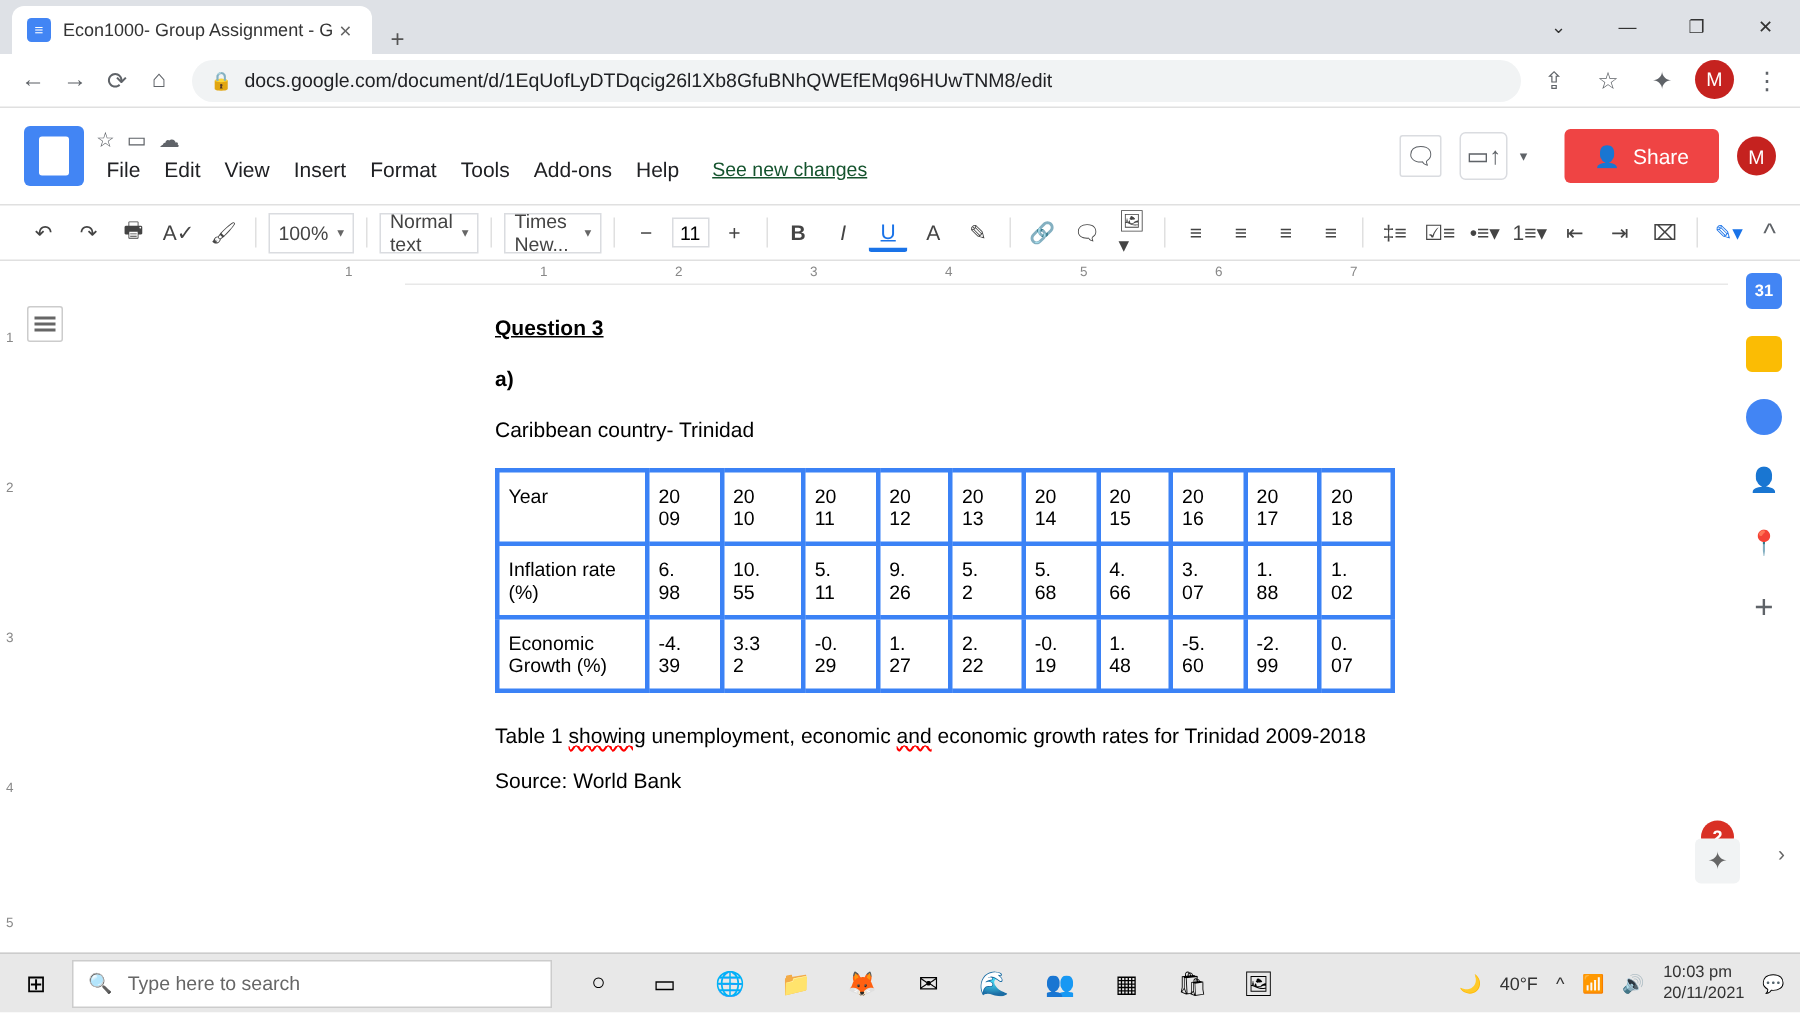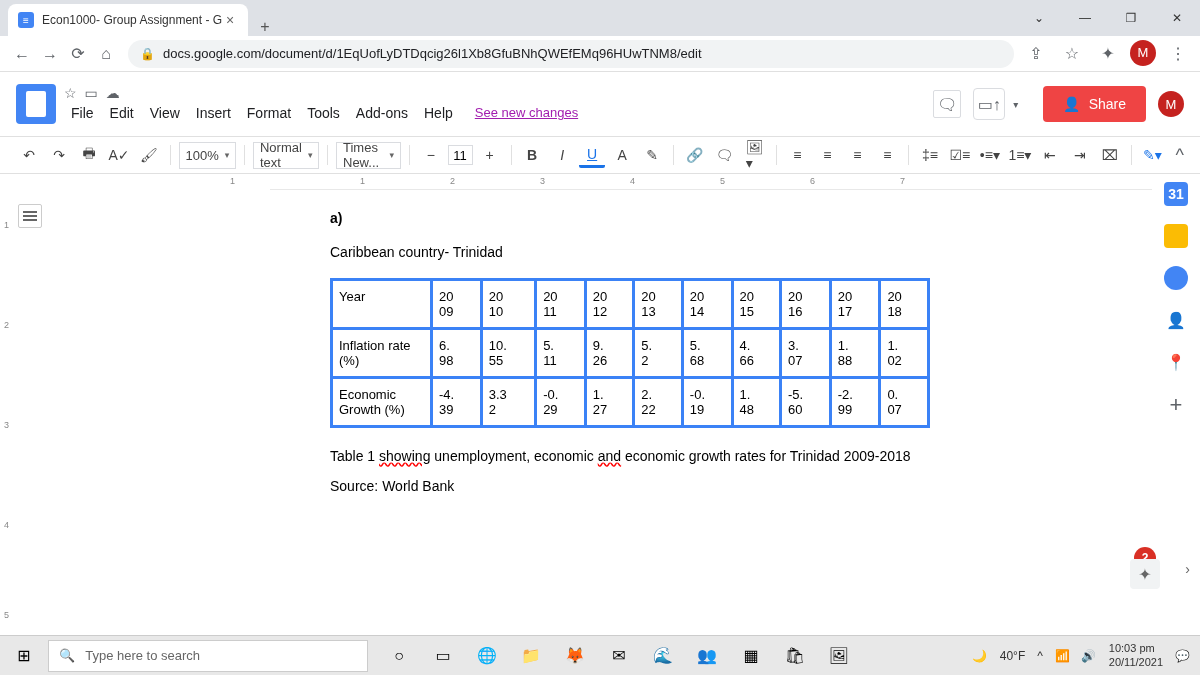--- a/index.html
+++ b/index.html
@@ -20,21 +20,21 @@
 .avatar-m{width:26px;height:26px;border-radius:50%;background:#c5221f;color:#fff;display:flex;align-items:center;justify-content:center;font-size:13px;font-weight:500}
 .docs-header{height:64px;display:flex;align-items:center;padding:8px 16px}
 .docs-logo{width:40px;height:40px;background:#4285f4;border-radius:4px;margin-right:8px;display:flex;align-items:center;justify-content:center}
 .docs-logo::before{content:"";width:20px;height:26px;background:#fff;border-radius:2px}
 .docs-title-area{flex:1}
 .docs-title-row{display:flex;align-items:center;gap:8px;margin-bottom:2px}
 .docs-title{font-size:18px;color:#202124}
 .docs-title-icon{color:#5f6368;font-size:14px}
 .docs-menu{display:flex;gap:2px;font-size:14px;color:#202124}
 .docs-menu span{padding:2px 7px;cursor:pointer}
-.see-changes{color:#a21caf;font-size:13px;padding:4px 8px;text-decoration:underline;margin-left:6px}
+.see-changes{color:#14532d;font-size:13px;padding:4px 8px;text-decoration:underline;margin-left:6px}
 .docs-actions{display:flex;align-items:center;gap:12px}
 .present-btn{width:32px;height:32px;border:1px solid #dadce0;border-radius:4px;display:flex;align-items:center;justify-content:center;color:#5f6368;position:relative}
 .present-btn::after{content:"▾";position:absolute;right:-14px;font-size:10px;color:#5f6368}
 .share-btn{background:#ef4444;color:#fff;height:36px;padding:0 20px;border-radius:4px;display:flex;align-items:center;gap:8px;font-size:14px;font-weight:500}
 .toolbar{height:38px;border-top:1px solid #e0e0e0;border-bottom:1px solid #e0e0e0;display:flex;align-items:center;padding:0 16px;gap:4px}
 .tb-btn{min-width:26px;height:26px;display:flex;align-items:center;justify-content:center;color:#444;font-size:14px;border-radius:2px;padding:0 4px}
 .tb-sep{width:1px;height:20px;background:#e0e0e0;margin:0 4px}
 .tb-select{height:27px;border:1px solid #dadce0;padding:0 6px;display:flex;align-items:center;font-size:13px;color:#444;gap:6px}
 .tb-select::after{content:"▾";font-size:9px;color:#666}
 .tb-fontsize{width:40px;border:1px solid #dadce0;text-align:center;font-size:13px;height:20px;line-height:20px}
@@ -52,21 +52,21 @@
 .q3{font-weight:bold;text-decoration:underline;margin-bottom:18px}
 .qa{font-weight:bold;margin-bottom:18px}
 .country{margin-bottom:18px}
 .data-table{border-collapse:collapse;width:100%;margin-bottom:20px}
 .data-table td{border:3px solid #3b82f6;padding:8px 6px;font-size:13px;text-align:left;vertical-align:top}
 .data-table td:first-child{width:100px}
 .caption{margin-bottom:14px}
 .src{margin-bottom:10px}
 .right-panel{width:48px;background:#fff;display:flex;flex-direction:column;align-items:center;padding-top:8px;gap:18px}
 .rp-icon{width:24px;height:24px;border-radius:4px;display:flex;align-items:center;justify-content:center}
-.cal-icon{background:#4285f4;color:#fff;font-size:14px;font-weight:bold}
+.cal-icon{background:#4285f4;color:#fff;font-size:11px;font-weight:bold}
 .keep-icon{background:#fbbc04}
 .tasks-icon{background:#4285f4;border-radius:50%}
 .plus-icon{color:#5f6368;font-size:22px}
 .badge{position:absolute;bottom:66px;right:44px;width:22px;height:22px;background:#d93025;color:#fff;border-radius:50%;display:flex;align-items:center;justify-content:center;font-size:12px;font-weight:bold}
 .explore{position:absolute;bottom:46px;right:40px;width:30px;height:30px;background:#f1f3f4;border-radius:4px;display:flex;align-items:center;justify-content:center;color:#666}
 .chevron{position:absolute;bottom:58px;right:10px;color:#666;font-size:14px}
 .taskbar{position:absolute;bottom:0;left:0;right:0;height:40px;background:#e8e8e8;display:flex;align-items:center;border-top:1px solid #ccc}
 .start{width:48px;height:40px;display:flex;align-items:center;justify-content:center;font-size:16px}
 .search-box{height:32px;width:320px;background:#fff;border:1px solid #ccc;display:flex;align-items:center;padding:0 10px;font-size:13px;color:#666;gap:10px}
 .tb-apps{display:flex;margin-left:10px;gap:2px}
@@ -217,20 +217,21 @@
       <span class="ruler-mark" style="left:-40px">1</span>
       <span class="ruler-mark" style="left:90px">1</span>
       <span class="ruler-mark" style="left:180px">2</span>
       <span class="ruler-mark" style="left:270px">3</span>
       <span class="ruler-mark" style="left:360px">4</span>
       <span class="ruler-mark" style="left:450px">5</span>
       <span class="ruler-mark" style="left:540px">6</span>
       <span class="ruler-mark" style="left:630px">7</span>
     </div>
     <div class="page">
+      <div class="q3">Question 3</div>
       <div class="qa">a)</div>
       <div class="country">Caribbean country- Trinidad</div>
       <table class="data-table">
         <tbody>
             <tr>
           <td>Year</td>
               <td>20<br>09</td>
               <td>20<br>10</td>
               <td>20<br>11</td>
               <td>20<br>12</td>

